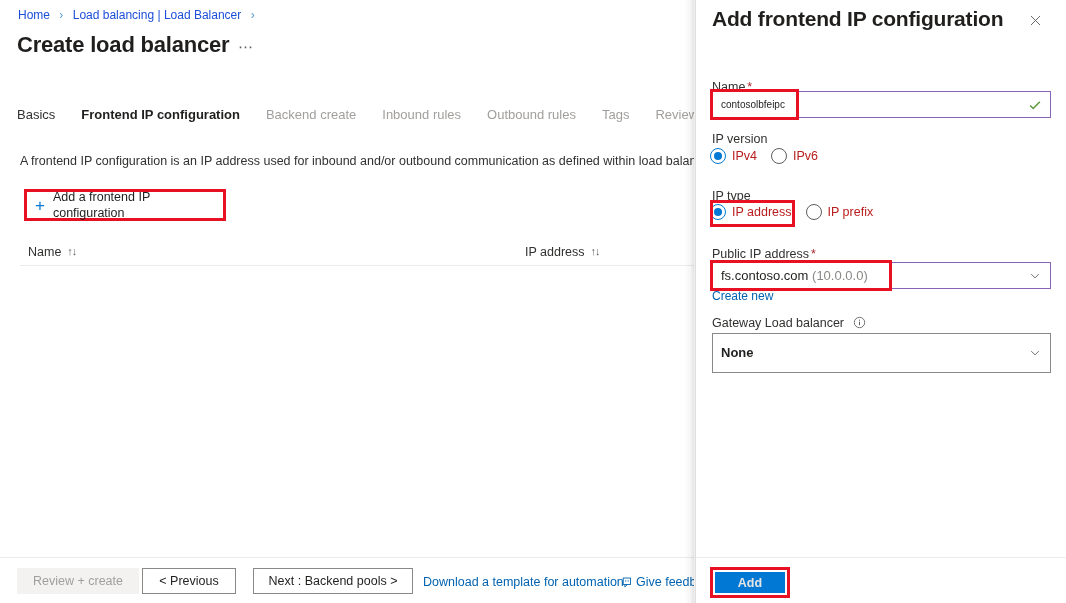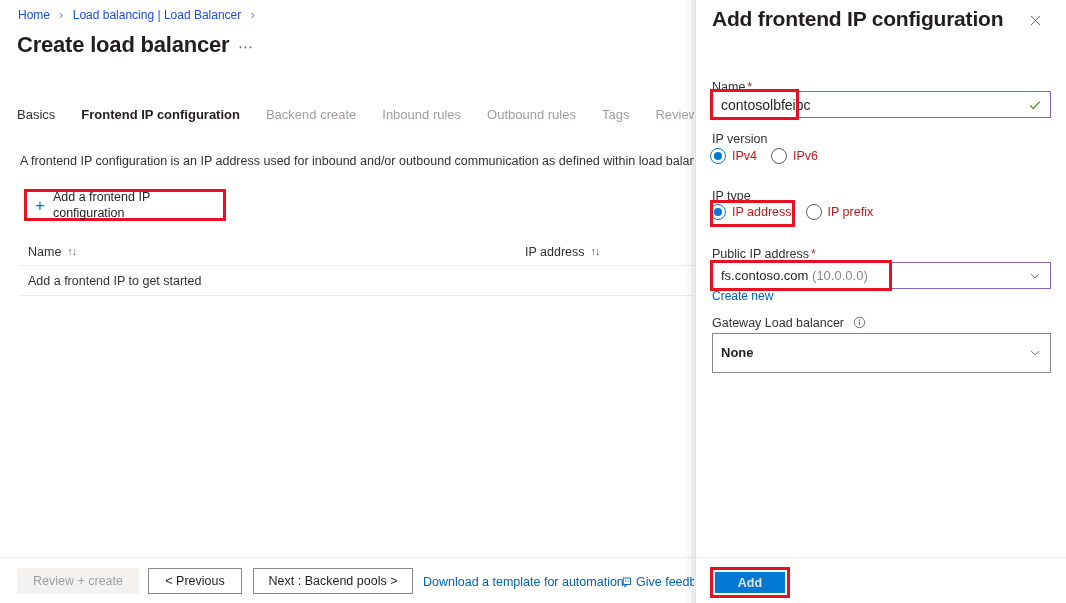--- a/index.html
+++ b/index.html
@@ -118,21 +118,21 @@
     position: absolute; top: 10px; height: 26px;
     font-family: "Liberation Sans", sans-serif; font-size: 12.5px;
     display: flex; align-items: center; justify-content: center;
     cursor: pointer; background: #fff; color: #201f1e;
     border: 1px solid #8a8886; white-space: nowrap;
   }
   .btn-review {
     left: 17px; width: 122px; background: #f3f2f1;
     color: #a19f9d; border: 1px solid #f3f2f1; cursor: default;
   }
-  .btn-prev { left: 148px; width: 94px; }
+  .btn-prev { left: 142px; width: 94px; }
   .btn-next { left: 253px; width: 160px; }
   .bar-link {
     position: absolute; top: 16px; font-size: 12.5px;
     color: #0063b1; text-decoration: none; cursor: pointer;
     white-space: nowrap; line-height: 16px;
   }
   .link-download { left: 423px; }
   .link-feedback { left: 622px; display: flex; align-items: center; gap: 1px; }
   .feedback-icon { display: inline-block; width: 13px; height: 13px; }
 
@@ -168,21 +168,21 @@
   .req { color: #a4262c; margin-left: 2px; }
   #name-label { left: 16px; top: 79px; }
   #name-input {
     position: absolute; left: 16px; top: 91px;
     width: 339px; height: 27px;
     border: 1px solid #8764b8;
     background: #fff;
     display: flex; align-items: center;
   }
   #name-value {
-    font-size: 14px; color: #201f1e; padding-left: 8px;
+    font-size: 10px; color: #201f1e; padding-left: 8px;
     line-height: 16px; flex: 1;
   }
   .valid-check {
     margin-right: 8px; width: 14px; height: 14px;
     display: flex; align-items: center; justify-content: center;
   }
   #name-redbox {
     position: absolute; left: 710px; top: 89px;
     width: 89px; height: 31px;
     border: 3px solid #e81123; pointer-events: none;
@@ -327,23 +327,20 @@
       <div class="tbl">
         <div class="tbl-head">
           <div class="th th-name">
             <span>Name</span>
             <span class="sort-arrows">↑↓</span>
           </div>
           <div class="th th-ip">
             <span>IP address</span>
             <span class="sort-arrows">↑↓</span>
           </div>
-        </div>
-        <div class="tbl-row">
-          <div class="td-empty">Add a frontend IP to get started</div>
         </div>
       </div>
 
       <div class="bottom-bar">
         <div class="btn btn-review">Review + create</div>
         <div class="btn btn-prev">&lt; Previous</div>
         <div class="btn btn-next">Next : Backend pools &gt;</div>
         <a class="bar-link link-download">Download a template for automation</a>
         <a class="bar-link link-feedback">
           <span class="feedback-icon">

